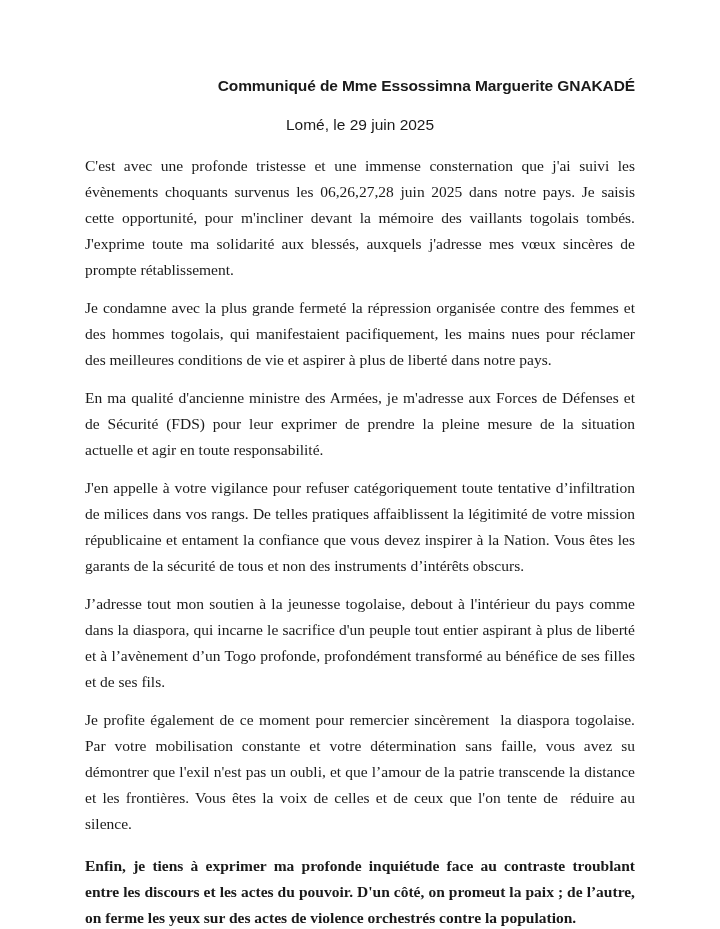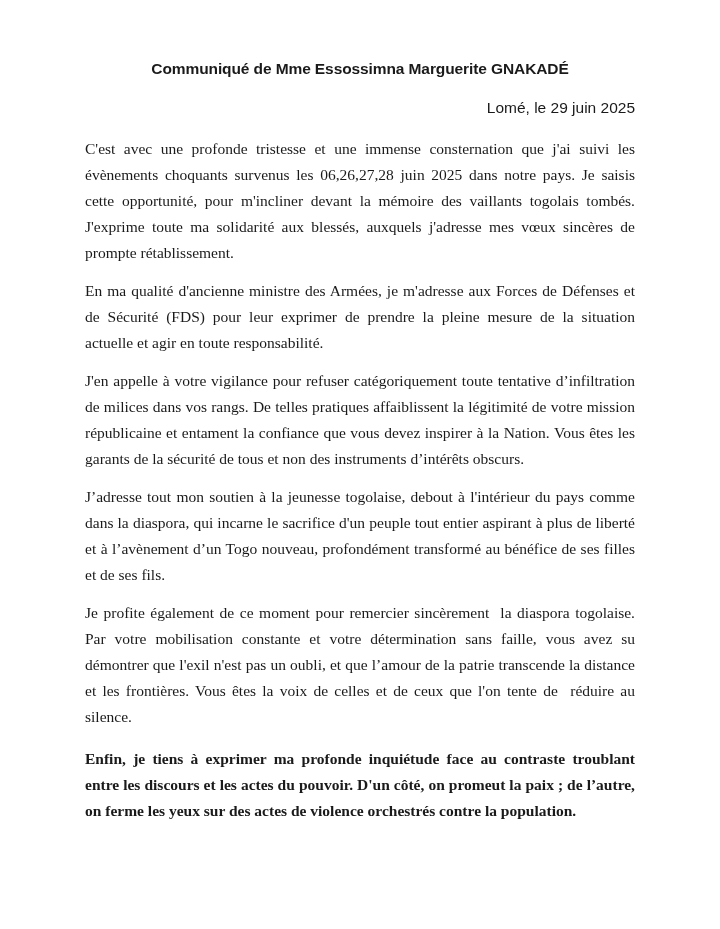--- a/index.html
+++ b/index.html
@@ -25,29 +25,29 @@
     overflow: hidden;
   }
   .doc-body {
     width: 550px;
   }
   .doc-title {
     font-size: 15.5px;
     font-weight: 700;
     line-height: 21px;
     letter-spacing: -0.1px;
-    margin: 0 0 18px 0;
-    text-align: center;
+    margin: 17px 0 18px 0;
+    text-align: right;
   }
   .doc-place-date {
     font-size: 15.5px;
     font-weight: 400;
     line-height: 21px;
     margin: 0 0 18px 0;
-    text-align: right;
+    text-align: center;
   }
   .doc-para {
     font-size: 15.5px;
     font-weight: 400;
     line-height: 26px;
     margin: 0 0 12px 0;
     text-align: justify;
     text-justify: inter-word;
     white-space: pre-wrap;
     hyphens: none;
@@ -67,26 +67,27 @@
 <div class="page">
   <article class="doc-body">
 
     <h1 class="doc-title">Communiqué de Mme Essossimna Marguerite GNAKADÉ</h1>
 
     <p class="doc-place-date">Lomé, le 29 juin 2025</p>
 
     <div>
       <p class="doc-para">C'est avec une profonde tristesse et une immense consternation que j'ai suivi les évènements choquants survenus les 06,26,27,28 juin 2025 dans notre pays. Je saisis cette opportunité, pour m'incliner devant la mémoire des vaillants togolais tombés. J'exprime toute ma solidarité aux blessés, auxquels j'adresse mes vœux sincères de prompte rétablissement.</p>
 
+      <p class="doc-para">Je condamne avec la plus grande fermeté la répression organisée contre des femmes et des hommes togolais, qui manifestaient pacifiquement, les mains nues pour réclamer des meilleures conditions de vie et aspirer à plus de liberté dans notre pays.</p>
 
       <p class="doc-para">En ma qualité d'ancienne ministre des Armées, je m'adresse aux Forces de Défenses et de Sécurité (FDS) pour leur exprimer de prendre la pleine mesure de la situation actuelle et agir en toute responsabilité.</p>
 
       <p class="doc-para">J'en appelle à votre vigilance pour refuser catégoriquement toute tentative d’infiltration de milices dans vos rangs. De telles pratiques affaiblissent la légitimité de votre mission républicaine et entament la confiance que vous devez inspirer à la Nation. Vous êtes les garants de la sécurité de tous et non des instruments d’intérêts obscurs.</p>
 
-      <p class="doc-para">J’adresse tout mon soutien à la jeunesse togolaise, debout à l'intérieur du pays comme dans la diaspora, qui incarne le sacrifice d'un peuple tout entier aspirant à plus de liberté et à l’avènement d’un Togo nouveau, profondément transformé au bénéfice de ses filles et de ses fils.</p>
+      <p class="doc-para">J’adresse tout mon soutien à la jeunesse togolaise, debout à l'intérieur du pays comme dans la diaspora, qui incarne le sacrifice d'un peuple tout entier aspirant à plus de liberté et à l’avènement d’un Togo profonde, profondément transformé au bénéfice de ses filles et de ses fils.</p>
 
       <p class="doc-para">Je profite également de ce moment pour remercier sincèrement  la diaspora togolaise. Par votre mobilisation constante et votre détermination sans faille, vous avez su démontrer que l'exil n'est pas un oubli, et que l’amour de la patrie transcende la distance et les frontières. Vous êtes la voix de celles et de ceux que l'on tente de  réduire au silence.</p>
 
       <p class="doc-para is-bold">Enfin, je tiens à exprimer ma profonde inquiétude face au contraste troublant entre les discours et les actes du pouvoir. D'un côté, on promeut la paix ; de l’autre, on ferme les yeux sur des actes de violence orchestrés contre la population.</p>
     </div>
 
   </article>
 </div>
 
 </body></html>

